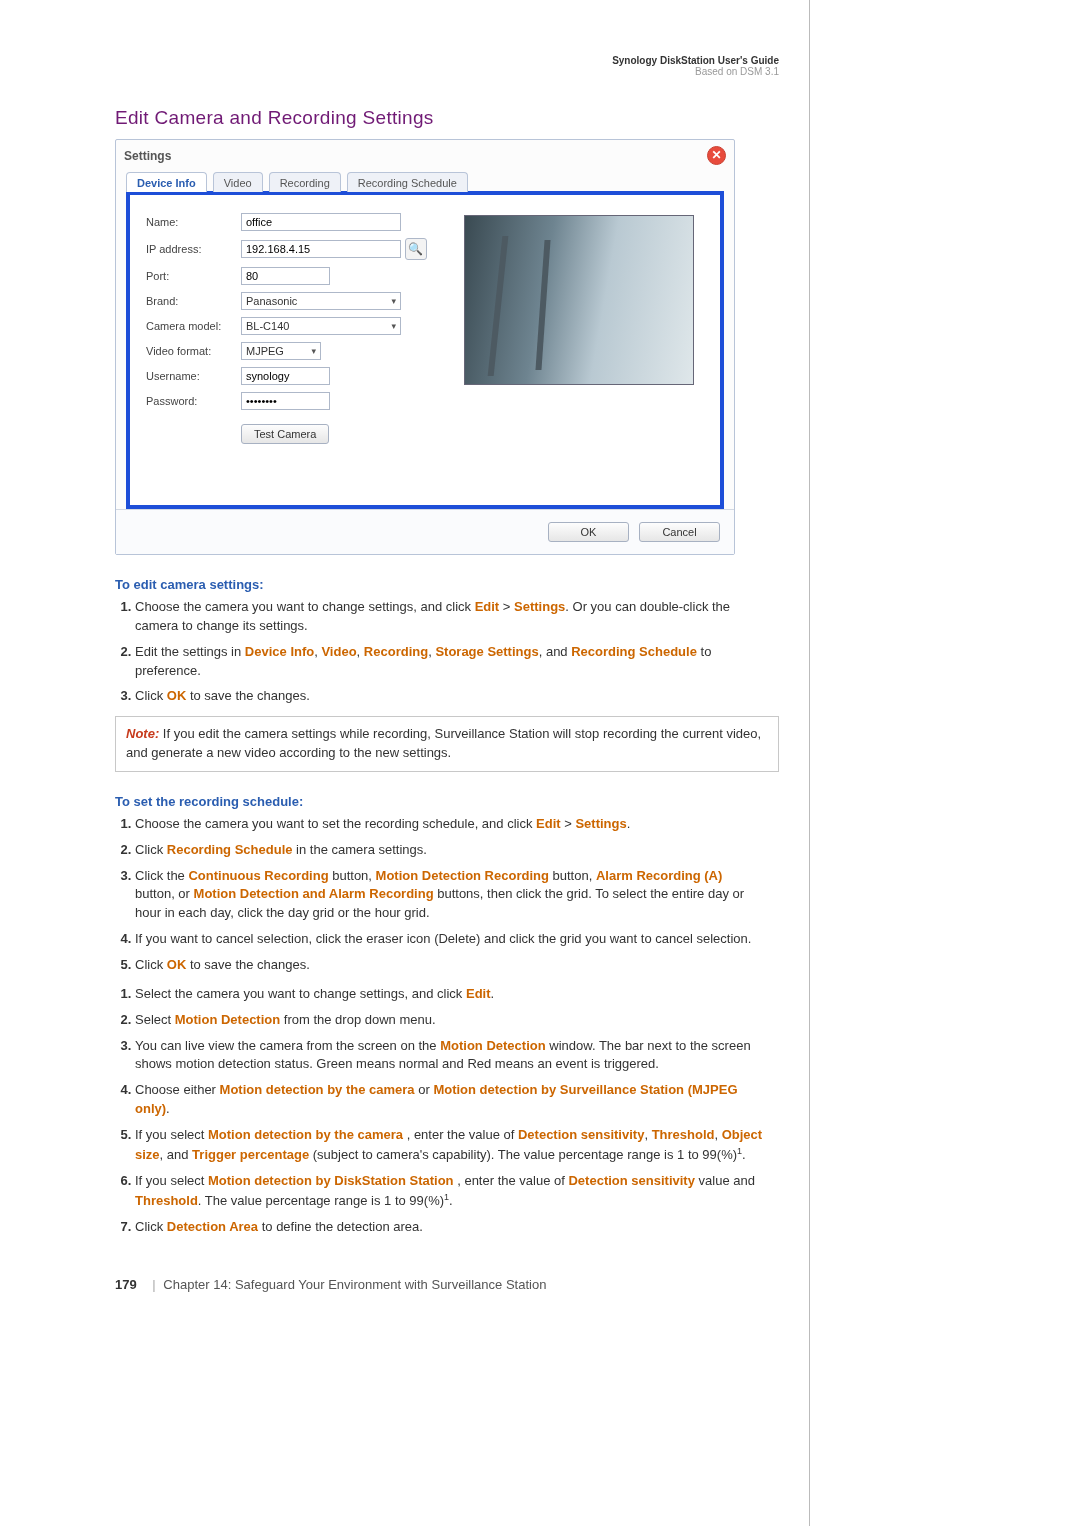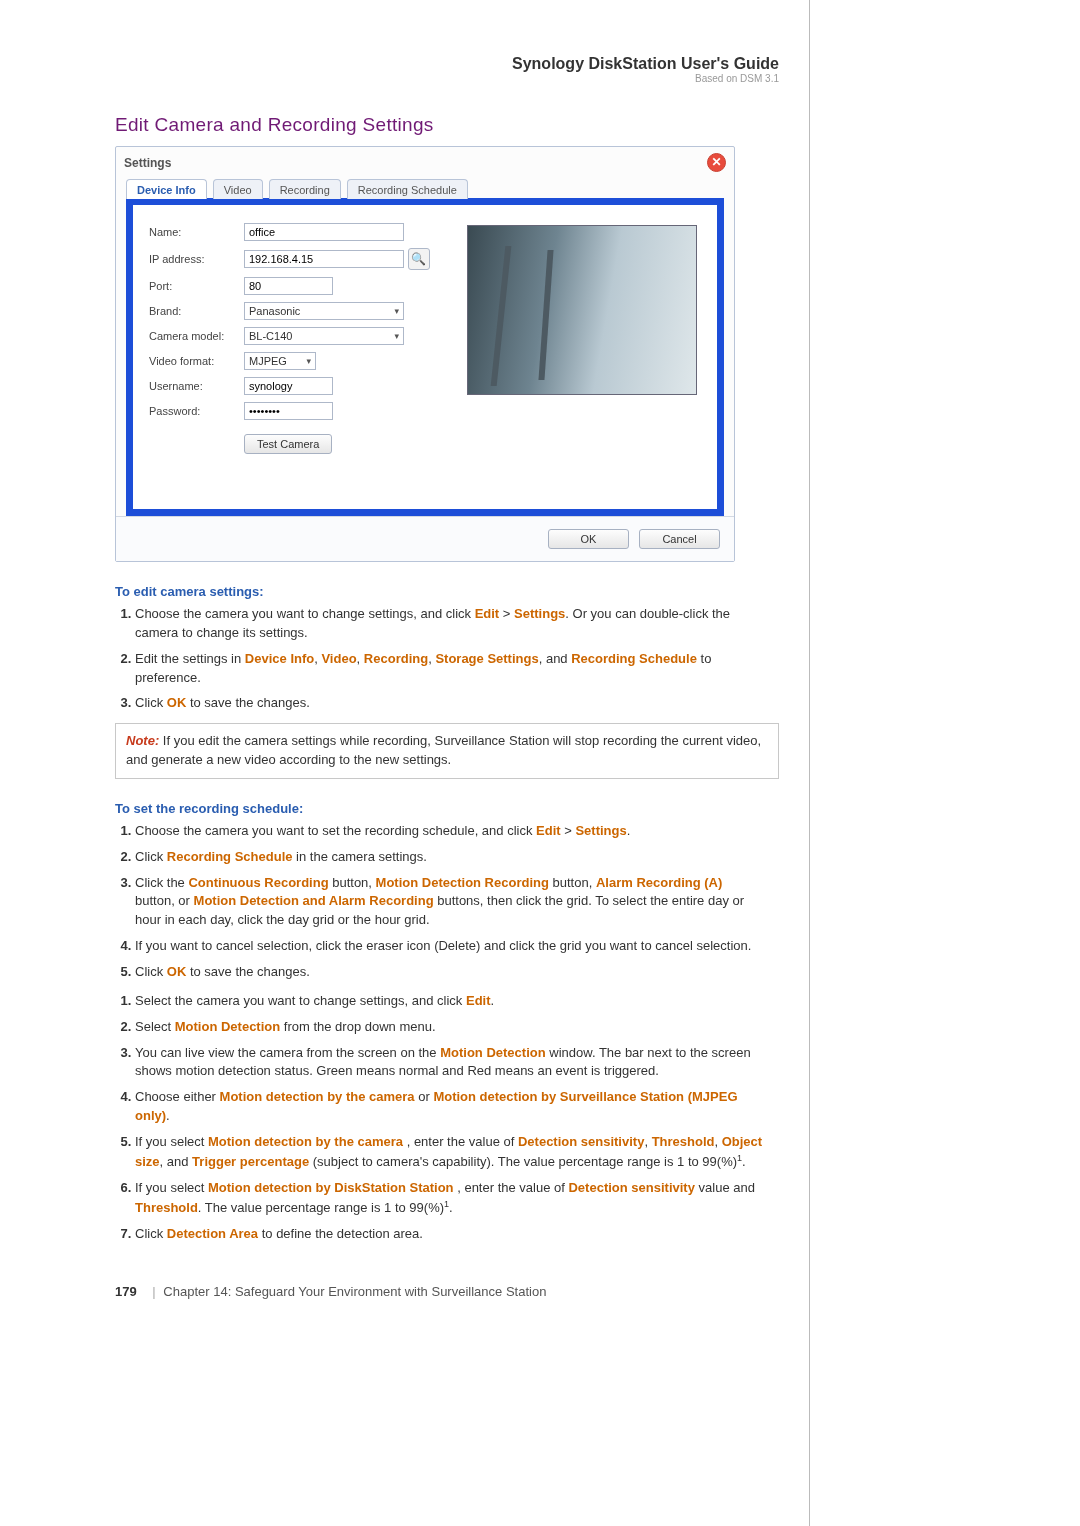--- a/index.html
+++ b/index.html
@@ -14,21 +14,21 @@
     margin: 0 0 0 0;
     border-right: 1px solid #bbb;
     padding: 55px 30px 30px 115px;
     box-sizing: border-box;
     min-height: 1526px;
   }
   .header-right {
     text-align: right;
     margin-bottom: 30px;
   }
-  .header-title { font-weight: bold; font-size: 16px; color: #333; }
+  .header-title { font-weight: bold; font-size: 10px; color: #333; }
   .header-sub   { font-size: 10px; color: #999; }
   h2 {
     color: #701a75;
     font-size: 19px;
     font-weight: normal;
     margin: 0 0 10px 0;
     letter-spacing: .3px;
   }
   .dialog {
     border: 1px solid #b8c4d8;
@@ -67,21 +67,21 @@
     color: #555;
     position: relative;
     top: 1px;
   }
   .tab.active {
     background: #fff;
     color: #2a5db0;
     font-weight: bold;
   }
   .tab-body {
-    border: 7px solid #1d4ed8;
+    border: 4px solid #1d4ed8;
     margin: 0 10px;
     background: #fff;
     padding: 18px 16px 16px 16px;
     height: 318px;
     box-sizing: border-box;
     display: flex;
     gap: 18px;
   }
   .form-col { flex: 0 0 300px; }
   .preview-col {
@@ -92,21 +92,21 @@
   .field label { flex: 0 0 95px; font-size: 11px; color: #444; }
   .field input, .field .select {
     border: 1px solid #aeb8c9;
     height: 18px;
     font-size: 11px;
     padding: 1px 4px;
     background: #fff;
     box-sizing: border-box;
   }
   .w-wide { width: 160px; }
-  .w-mid  { width: 72px; }
+  .w-mid  { width: 80px; }
   .w-sm   { width: 89px; }
   .select { display:flex; justify-content:space-between; align-items:center; }
   .select .caret { font-size: 9px; color:#555; }
   .icon-btn {
     width: 20px; height: 20px;
     border: 1px solid #aeb8c9;
     border-radius: 3px;
     margin-left: 4px;
     display:flex; align-items:center; justify-content:center;
     font-size: 12px;

